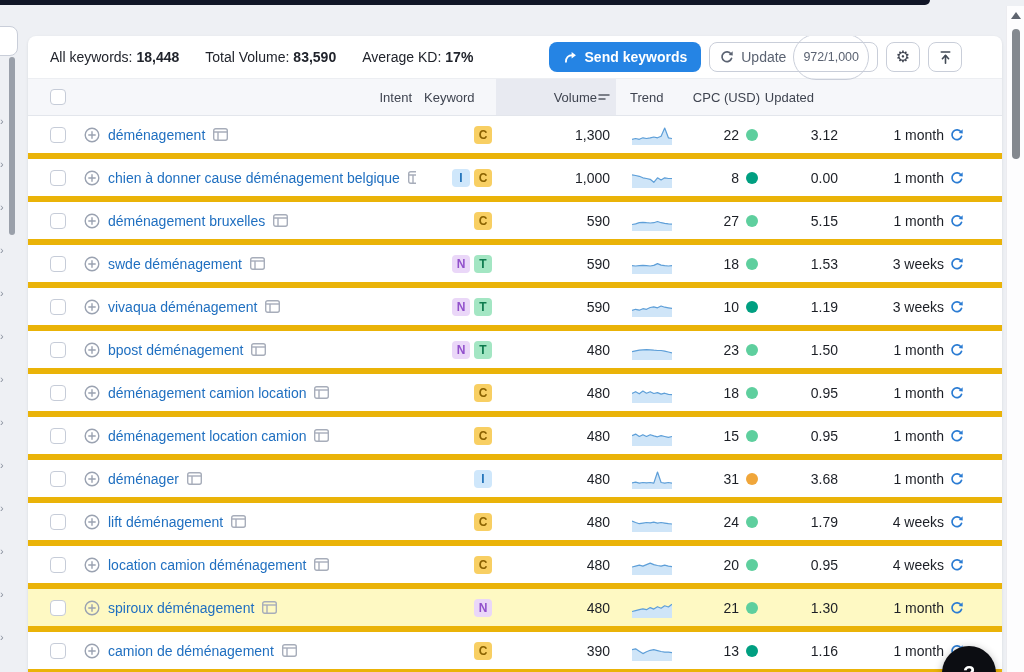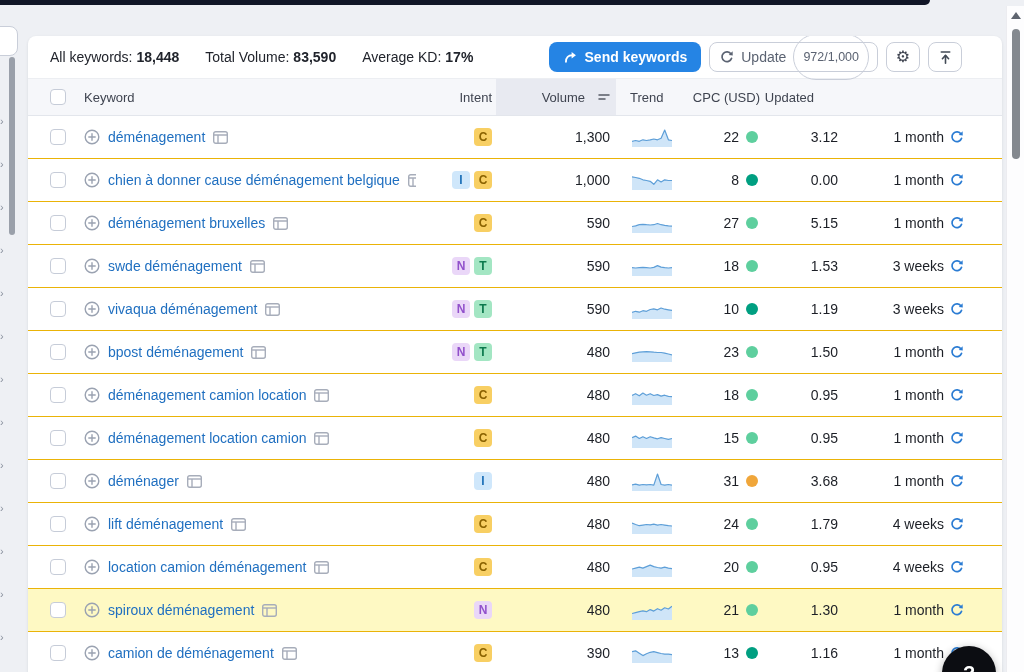--- a/index.html
+++ b/index.html
@@ -48,27 +48,27 @@
   }
   .gear { font-size:16px; color:#3f4450; line-height:1; }
 
   
   .grid-row { display:grid; grid-template-columns:48px 1fr 80px 120px 72px 80px 84px 150px; align-items:center; }
   .thead { height:38px; background:#f6f7fa; border-top:1px solid #eceef2; border-bottom:1px solid #e3e6ec; font-size:13px; color:#3f4450; }
   .th { display:flex; align-items:center; height:100%; }
   .th-check { padding-left:22px; }
   .th-keyword { padding-left:8px; }
   .th-intent { justify-content:flex-end; padding-right:4px; }
-  .th-volume { justify-content:flex-end; gap:13px; padding-right:6px; background:#e8eaf1; }
+  .th-volume { justify-content:flex-end; gap:1px; padding-right:6px; background:#e8eaf1; }
   .th-trend { padding-left:14px; }
   .th-kd { justify-content:flex-end; padding-right:10px; }
   .th-cpc { justify-content:flex-end; padding-right:8px; }
   .th-updated { justify-content:flex-end; padding-right:38px; }
 
-  .row { height:43px; border-bottom:1px solid #eab308; background:#fff; font-size:14px; }
+  .row { height:43px; border-bottom:6px solid #eab308; background:#fff; font-size:14px; }
   .row.hl { background:#fef9c3; }
   .cell { display:flex; align-items:center; height:100%; }
   .c-check { padding-left:22px; }
   .c-keyword { gap:8px; padding-left:8px; overflow:hidden; white-space:nowrap; }
   .kw { color:#1f6fc0; text-decoration:none; cursor:pointer; }
   .c-intent { justify-content:flex-end; gap:4px; padding-right:4px; }
   .c-volume { justify-content:flex-end; padding-right:6px; color:#1c1f26; }
   .c-trend { justify-content:center; }
   .c-kd { justify-content:flex-end; gap:7px; padding-right:10px; }
   .c-cpc { justify-content:flex-end; padding-right:14px; }
@@ -153,22 +153,22 @@
             </svg>
         </span>
       </button>
     </div>
   </div>
 
   <div class="thead grid-row">
     <div class="th th-check">
         <span class="checkbox"></span>
       </div>
+    <div class="th th-intent">Intent</div>
     <div class="th th-keyword">Keyword</div>
-    <div class="th th-intent">Intent</div>
     <div class="th th-volume">
       <span>Volume</span>
       <span style="display:flex;">
         <svg width="12" height="10" viewBox="0 0 12 10">
             <line x1="1" y1="3" x2="11" y2="3" stroke="#555b66" stroke-width="1.5" stroke-linecap="round"></line>
             <line x1="1" y1="7" x2="7" y2="7" stroke="#555b66" stroke-width="1.5" stroke-linecap="round"></line>
           </svg>
       </span>
     </div>
     <div class="th th-trend">Trend</div>

